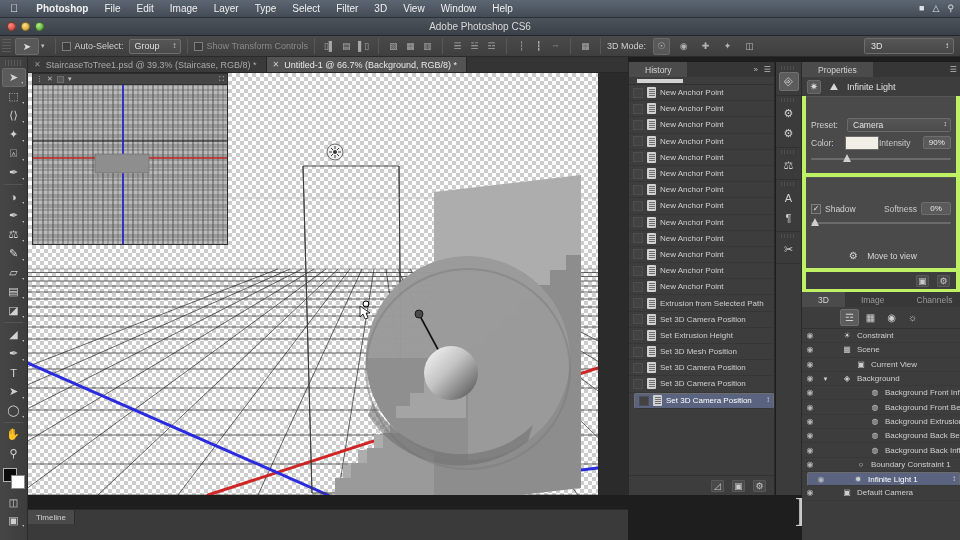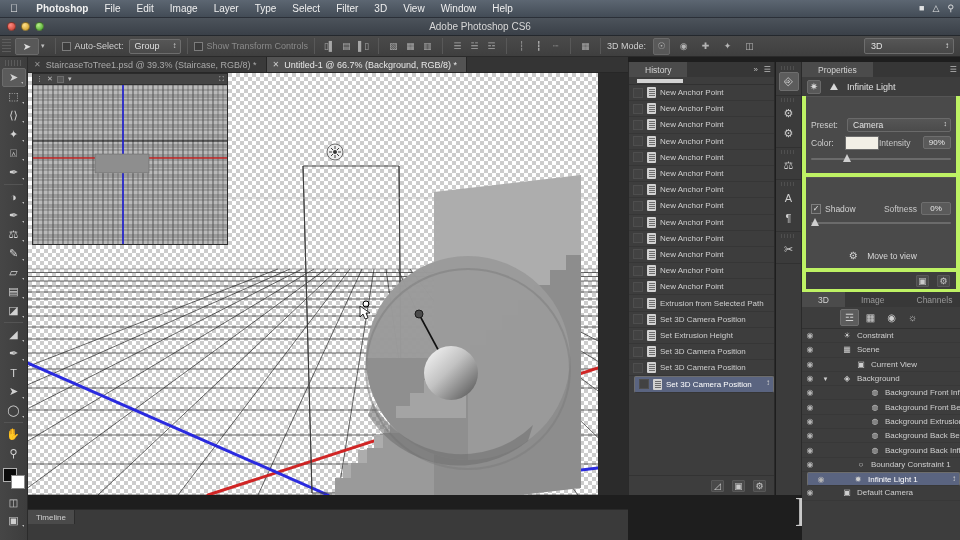--- a/index.html
+++ b/index.html
@@ -720,20 +720,25 @@
           <span>Set 3D Camera Position</span>
         </div>
         <div class="hrow">
           <span class="mark"></span>
           <span class="doc"></span>
           <span>Set Extrusion Height</span>
         </div>
         <div class="hrow">
           <span class="mark"></span>
           <span class="doc"></span>
+          <span>Set 3D Mesh Position</span>
+        </div>
+        <div class="hrow">
+          <span class="mark"></span>
+          <span class="doc"></span>
           <span>Set 3D Camera Position</span>
         </div>
         <div class="hrow">
           <span class="mark"></span>
           <span class="doc"></span>
           <span>Set 3D Camera Position</span>
         </div>
         <div class="hrow sel">
           <span class="mark"></span>
           <span class="doc"></span>

